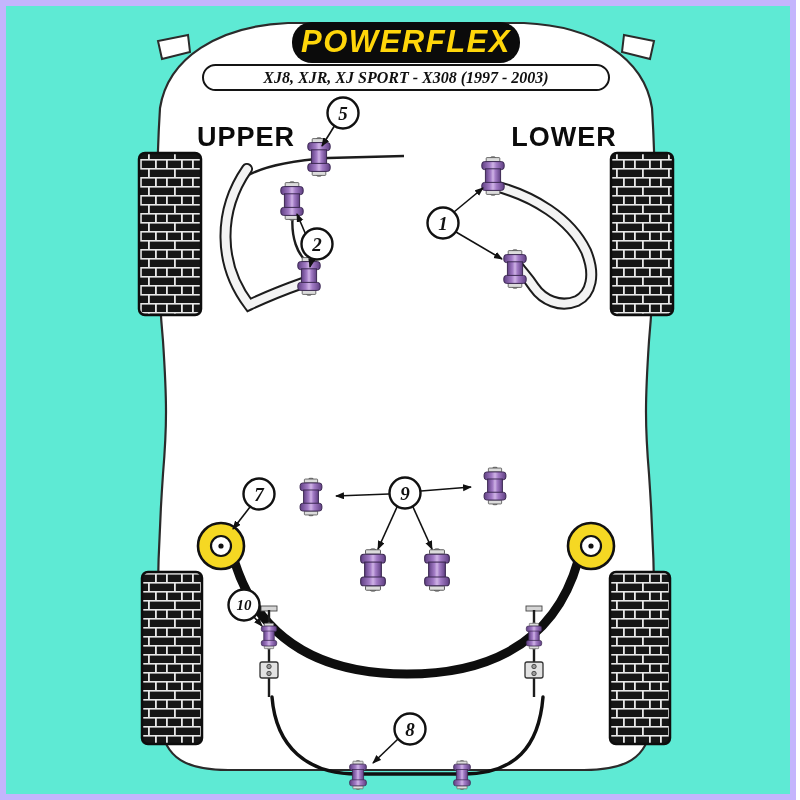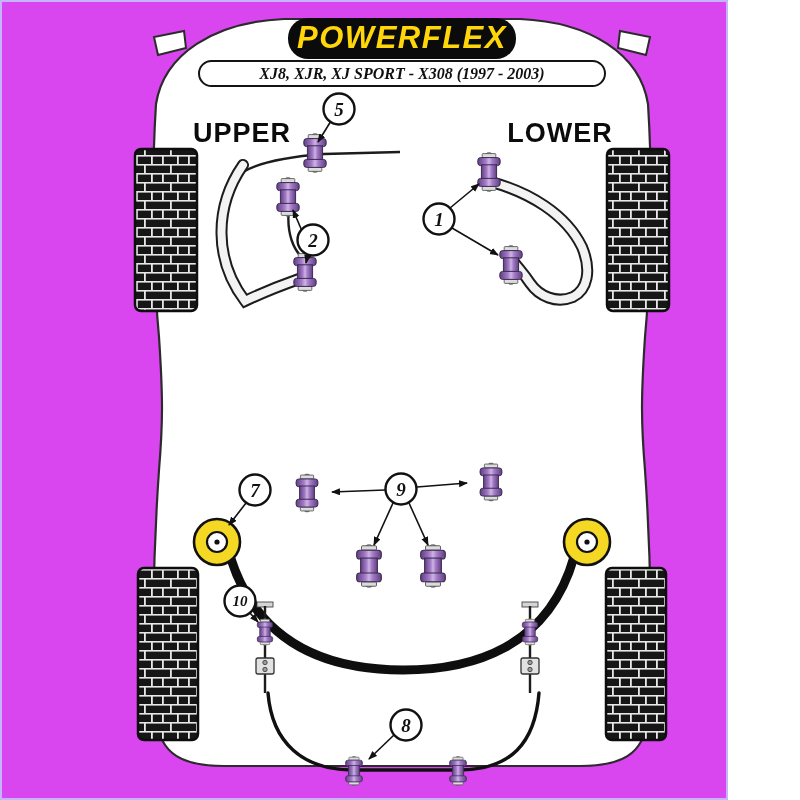--- a/index.html
+++ b/index.html
@@ -1,18 +1,18 @@
 <!DOCTYPE html>
 <html style="--brand-yellow: #FFD60A; --bushing-purple: #9B76BC; --mount-yellow: #F5D823; --line-black: #141414;"><head>
 <meta charset="utf-8">
 <style>
   html,body{margin:0;padding:0;background:#ffffff;}
   .frame{
-    width:728px;height:800px;box-sizing:border-box;background:#d946ef;
-    border:2px solid #c4b5fd;position:relative;
+    width:796px;height:800px;box-sizing:border-box;background:#5eead4;
+    border:6px solid #c4b5fd;position:relative;
     font-family:"Liberation Sans",sans-serif;
   }
   svg{display:block;}
   text{user-select:none;}
   .brand-text{
     font-family:"Liberation Sans",sans-serif;font-style:italic;font-weight:900;
     font-size:31px;fill:var(--brand-yellow,#ffd60a);letter-spacing:1.5px;text-anchor:middle;
   }
   .subtitle-text{
     font-family:"Liberation Serif",serif;font-style:italic;font-weight:700;

